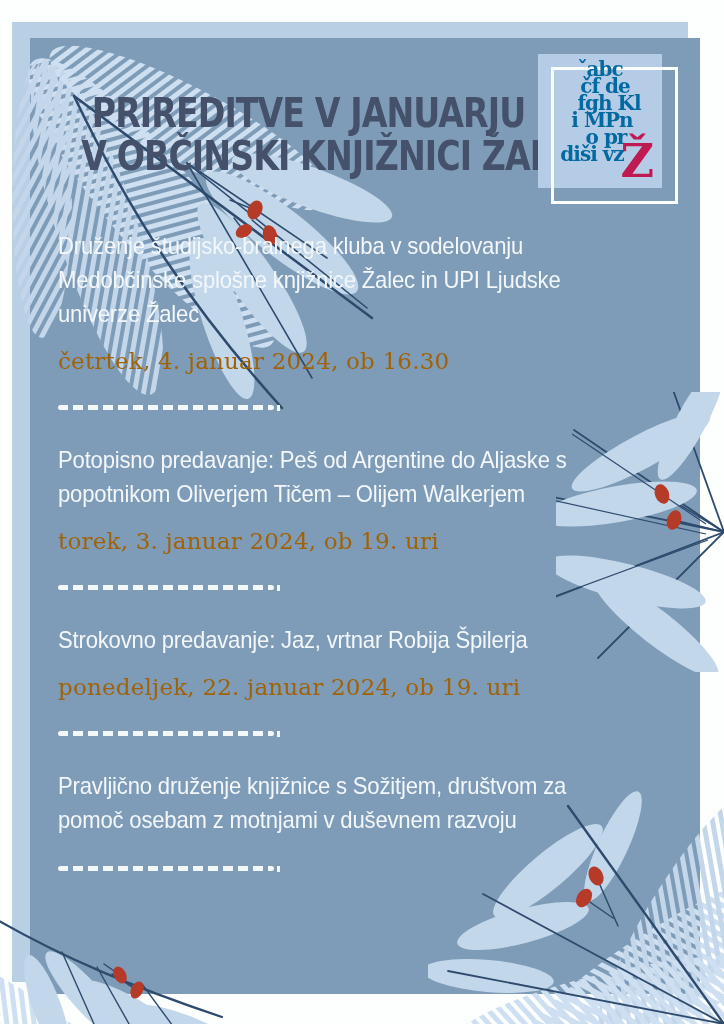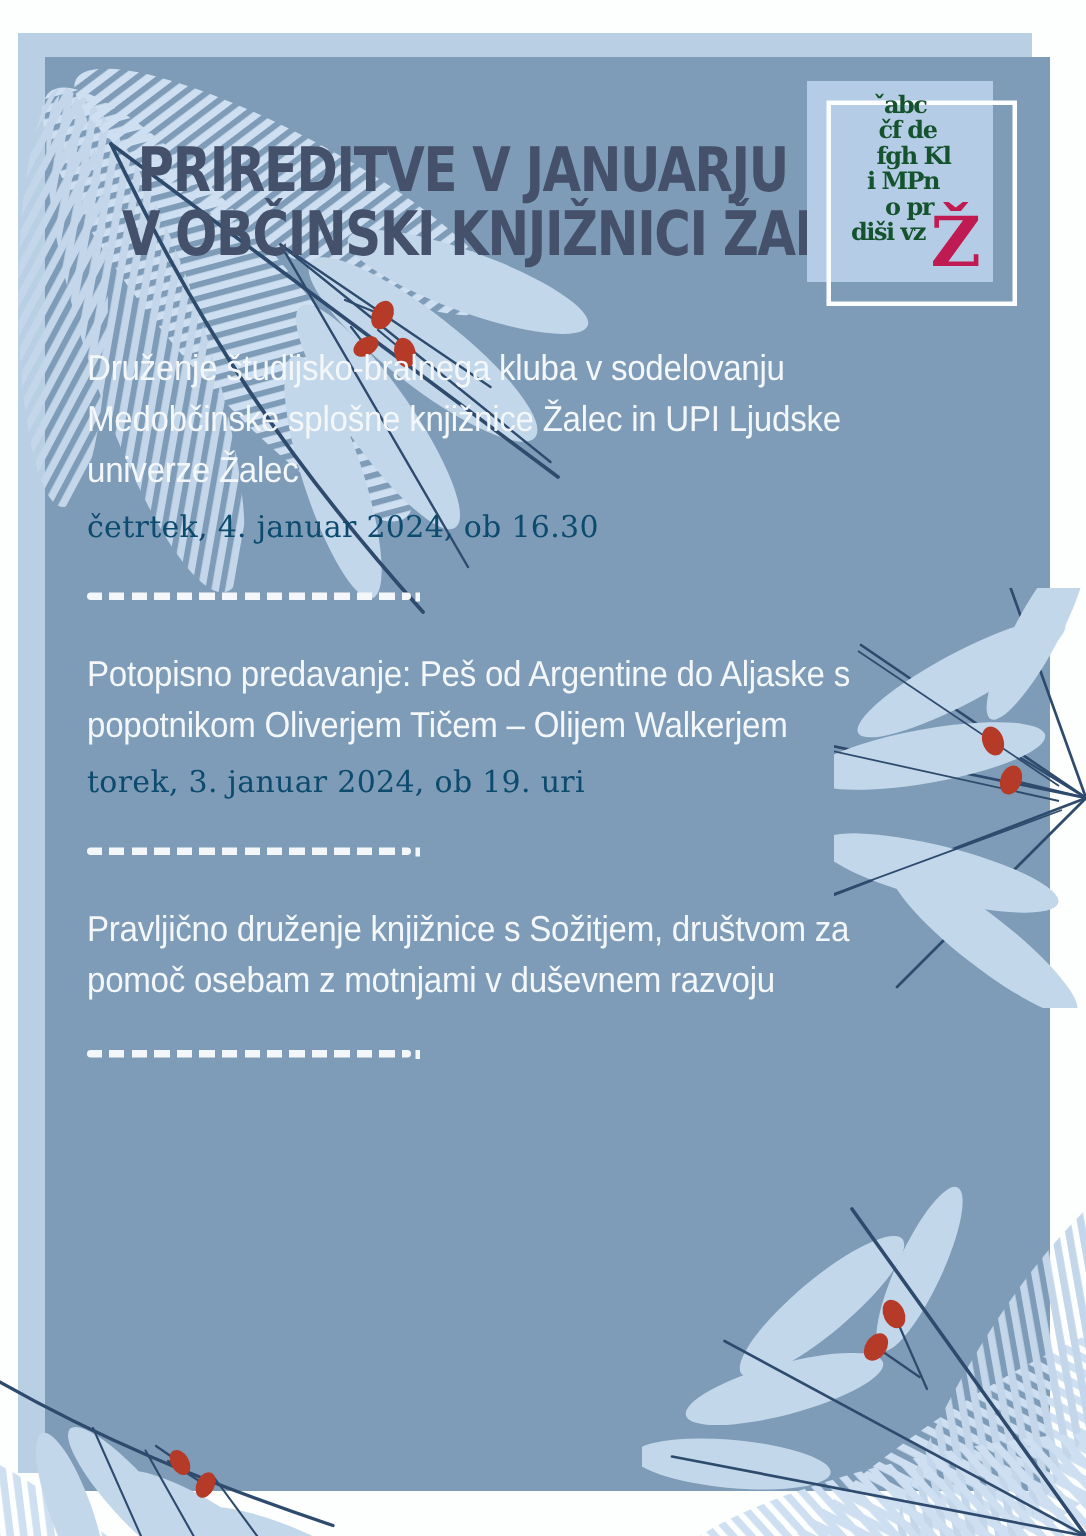--- a/index.html
+++ b/index.html
@@ -33,42 +33,42 @@
   .logo{
     position:absolute;left:538px;top:54px;width:124px;height:134px;
     background:#b5cce6;z-index:5;
   }
   .logo::after{
     content:"";position:absolute;left:13px;top:13px;width:121px;height:131px;
     border:3px solid #fbfdfe;z-index:-1;
   }
   .logo-rows{
     position:absolute;left:0;top:7px;width:100%;text-align:center;
-    font-family:"DejaVu Serif", serif;font-weight:bold;color:#14532d;
-    font-size:16px;line-height:17px;letter-spacing:-1px;
+    font-family:"DejaVu Serif", serif;font-weight:bold;color:#0369a1;
+    font-size:20px;line-height:17px;letter-spacing:-1px;
   }
   .logo-row:nth-child(2){transform:translateX(5px);}
   .logo-row:nth-child(3){transform:translateX(9px);}
   .logo-row:nth-child(4){transform:translateX(2px);text-align:center;}
   .logo-row:nth-child(5){transform:translateX(6px);}
   .logo-row:nth-child(6){transform:translateX(-8px);}
   .logo-accent{
     position:absolute;right:8px;bottom:4px;
     font-family:"DejaVu Serif", serif;font-weight:bold;
     font-size:46px;line-height:46px;color:#c01a52;
   }
   
   .events{position:absolute;left:58px;top:229px;width:600px;z-index:4;}
   .ev-title{
     color:#f3f7fa;font-size:24px;line-height:34px;letter-spacing:-0.2px;
     font-family:"Liberation Sans", sans-serif;
     transform:scaleX(0.92);transform-origin:0 50%;
   }
   .ev-date{
-    margin-top:5px;color:#0c4a6e;font-size:20px;line-height:30px;
+    margin-top:15px;color:#a16207;font-size:23px;line-height:30px;
     font-family:"DejaVu Serif", serif;letter-spacing:0.2px;
   }
   .sep{
     position:relative;width:216px;height:5px;margin:29px 0 33px 0;
     background:repeating-linear-gradient(90deg,#f4f7fa 0 10px,rgba(0,0,0,0) 10px 15px);
     border-radius:3px;
   }
   .sep::after{
     content:"";position:absolute;right:-6px;top:0;width:3px;height:6px;background:#f4f7fa;
   }
@@ -217,19 +217,24 @@
     <div class="ev-date">četrtek, 4. januar 2024, ob 16.30</div>
     <div class="sep"></div>
   </div>
 
   <div class="event">
     <div class="ev-title">Potopisno predavanje: Peš od Argentine do Aljaske s popotnikom Oliverjem Tičem – Olijem Walkerjem</div>
     <div class="ev-date">torek, 3. januar 2024, ob 19. uri</div>
     <div class="sep"></div>
   </div>
 
+  <div class="event">
+    <div class="ev-title">Strokovno predavanje: Jaz, vrtnar Robija Špilerja</div>
+    <div class="ev-date">ponedeljek, 22. januar 2024, ob 19. uri</div>
+    <div class="sep"></div>
+  </div>
 
   <div class="event">
     <div class="ev-title">Pravljično druženje knjižnice s Sožitjem, društvom za pomoč osebam z motnjami v duševnem razvoju</div>
     <div class="sep"></div>
   </div>
 
 </div>
 
 </body></html>

